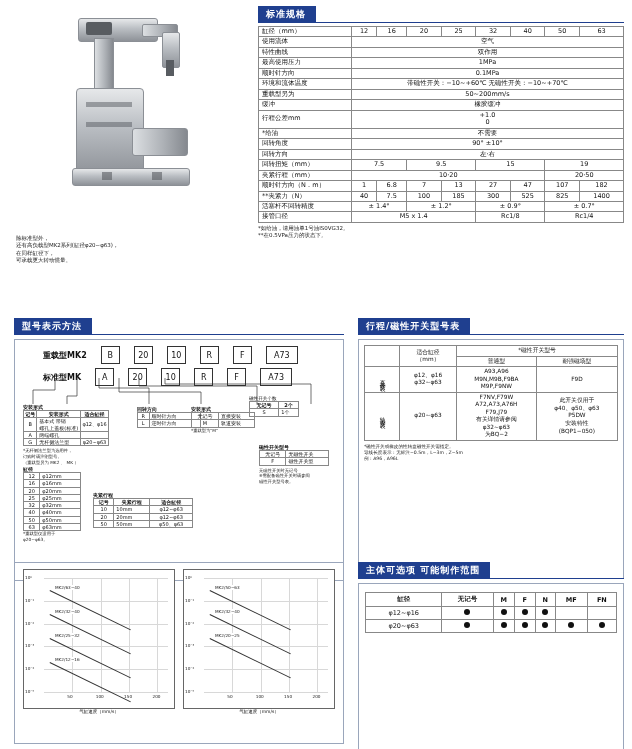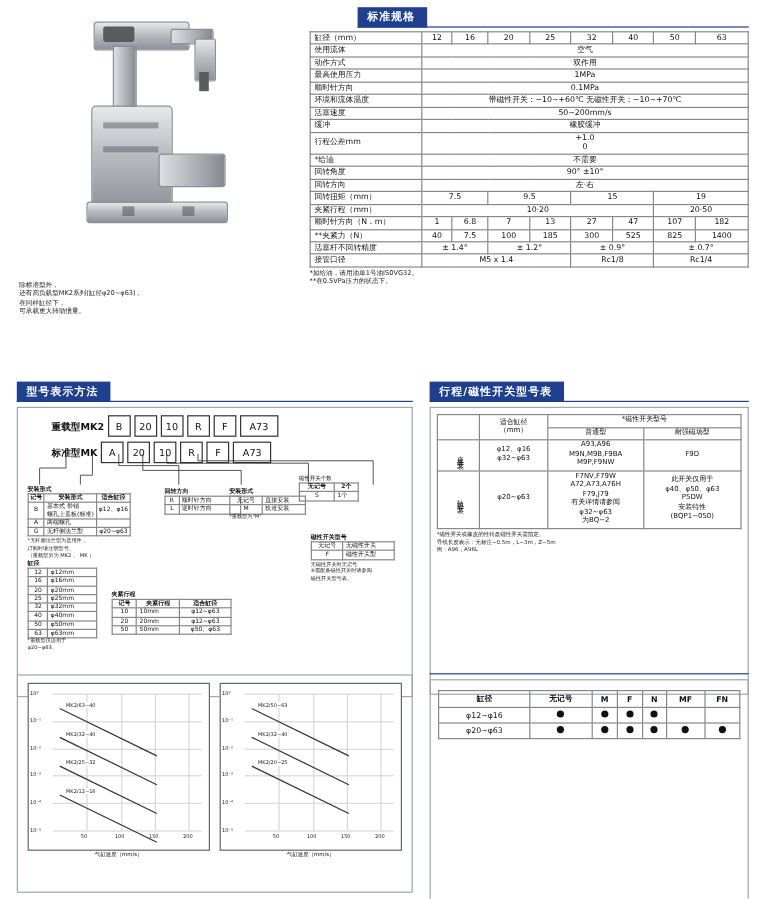--- a/index.html
+++ b/index.html
@@ -32,21 +32,21 @@
 
   .panel{border:1px solid #9aa6bb;}
 
   
   .photo{position:relative;width:215px;height:215px;margin-left:28px;}
   .ph-dark{position:absolute;background:#585c61;}
   .ph-grad{position:absolute;background:linear-gradient(180deg,#e6e8ea 0%,#b9bdc2 45%,#8e9298 100%);border:1px solid #8b8f95;}
   .ph-grad2{position:absolute;background:linear-gradient(90deg,#dcdfe2 0%,#aeb2b7 55%,#85898f 100%);border:1px solid #8b8f95;}
 
   
-  .code-row{display:flex;align-items:center;gap:3px;margin-left:24px;}
+  .code-row{display:flex;align-items:center;gap:14px;margin-left:24px;}
   .code-box{
     width:17px;height:16px;border:1px solid #333;display:flex;
     align-items:center;justify-content:center;font-size:8px;background:#fff;
   }
   .code-box.w3{width:30px;}
   .code-lbl{font-size:8px;font-weight:bold;}
 
   .mini td,.mini th{border:1px solid #888;font-size:5px;text-align:center;padding:0 1px;line-height:1.25;}
   .mini td.l{text-align:left;padding-left:2px;}
 
@@ -82,21 +82,21 @@
     <div class="ph-dark" style="left:60px;top:162px;width:10px;height:8px;opacity:.6;"></div>
     <div class="ph-dark" style="left:110px;top:162px;width:10px;height:8px;opacity:.6;"></div>
   </div>
   <div class="note" style="white-space:pre-line;margin-top:10px;margin-left:2px;">除标准型外，
 还有高负载型MK2系列(缸径φ20~φ63)，
 在同样缸径下，
 可承载更大转动惯量。</div>
 </div>
 
 <div id="spec-block">
-  <div class="sec-head" style="margin-bottom:3px;margin-left:40px;">
+  <div class="sec-head" style="margin-bottom:3px;">
     <span class="sec-title">标准规格</span>
     <div class="bar"></div>
   </div>
   <table class="spec" id="spec-table" style="width:100%;">
       <tbody>
         <tr>
           <td class="lbl">缸径（mm）</td>
           <td>12</td>
           <td>16</td>
           <td>20</td>
@@ -104,37 +104,37 @@
           <td>32</td>
           <td>40</td>
           <td>50</td>
           <td>63</td>
         </tr>
         <tr>
           <td class="lbl">使用流体</td>
           <td colspan="8" style="white-space:pre-line">空气</td>
         </tr>
         <tr>
-          <td class="lbl">动作方式</td>
+          <td class="lbl">特性曲线</td>
           <td colspan="8" style="white-space:pre-line">双作用</td>
         </tr>
         <tr>
           <td class="lbl">最高使用压力</td>
           <td colspan="8" style="white-space:pre-line">1MPa</td>
         </tr>
         <tr>
           <td class="lbl">顺时针方向</td>
           <td colspan="8" style="white-space:pre-line">0.1MPa</td>
         </tr>
         <tr>
           <td class="lbl">环境和流体温度</td>
           <td colspan="8" style="white-space:pre-line">带磁性开关：−10~+60℃ 无磁性开关：−10~+70℃</td>
         </tr>
         <tr>
-          <td class="lbl">活塞速度</td>
+          <td class="lbl">重载型另为</td>
           <td colspan="8" style="white-space:pre-line">50~200mm/s</td>
         </tr>
         <tr>
           <td class="lbl">缓冲</td>
           <td colspan="8" style="white-space:pre-line">橡胶缓冲</td>
         </tr>
         <tr>
           <td class="lbl">行程公差mm</td>
           <td colspan="8" style="white-space:pre-line">+1.0
   0</td>
@@ -528,20 +528,21 @@
           <div class="ln" style="left:26px;top:68px;width:90px;transform:rotate(26deg);"></div>
           <div class="lbl" style="left:30px;top:63px;background:#fff;padding:0 1px;">MK2/20~25</div>
         </div>
       <div class="axis-t">气缸速度（mm/s）</div>
     </div>
   </div>
 </div>
 
 <div id="option-block">
   <div class="sec-head" style="margin-bottom:4px;">
+    <span class="sec-title">主体可选项 可能制作范围</span>
     <div class="bar"></div>
   </div>
   <div class="panel" style="padding:8px 6px;height:168px;">
     <table class="opt" id="opt-table" style="width:100%;">
         <tbody>
           <tr>
             <th>缸径</th>
             <th>无记号</th>
             <th>M</th>
             <th>F</th>

